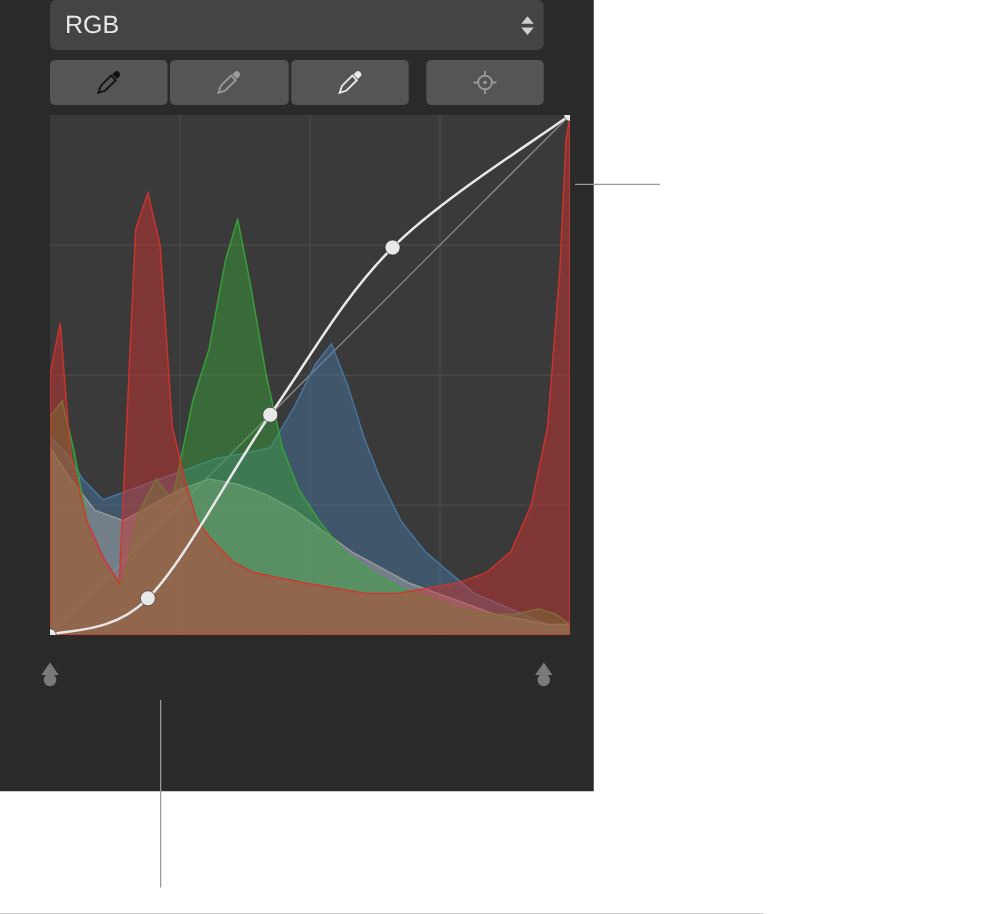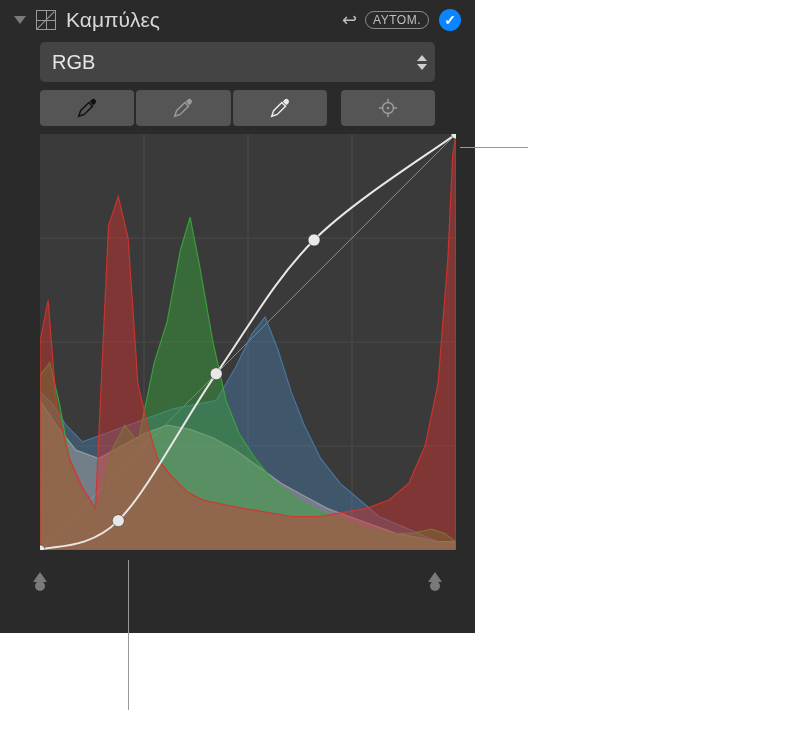--- a/index.html
+++ b/index.html
@@ -206,30 +206,20 @@
     .callout.v2 {
       left: 128px; top: 560px;
       width: 1px; height: 150px;
     }
   </style>
 </head>
 <body>
 
 <div class="panel">
 
-  <div class="header">
-    <div class="disclosure"></div>
-    <div class="curves-icon">
-        <div class="diag"></div>
-      </div>
-    <div class="title">Καμπύλες</div>
-    <div class="reset-icon">↩</div>
-    <div class="auto-pill">ΑΥΤΟΜ.</div>
-    <div class="checkmark-badge">✓</div>
-  </div>
 
   <div class="dropdown">
     <div class="label">RGB</div>
     <div class="arrows">
       <div class="up"></div>
         <div class="down"></div>
     </div>
   </div>
 
   <div class="tool-row">

